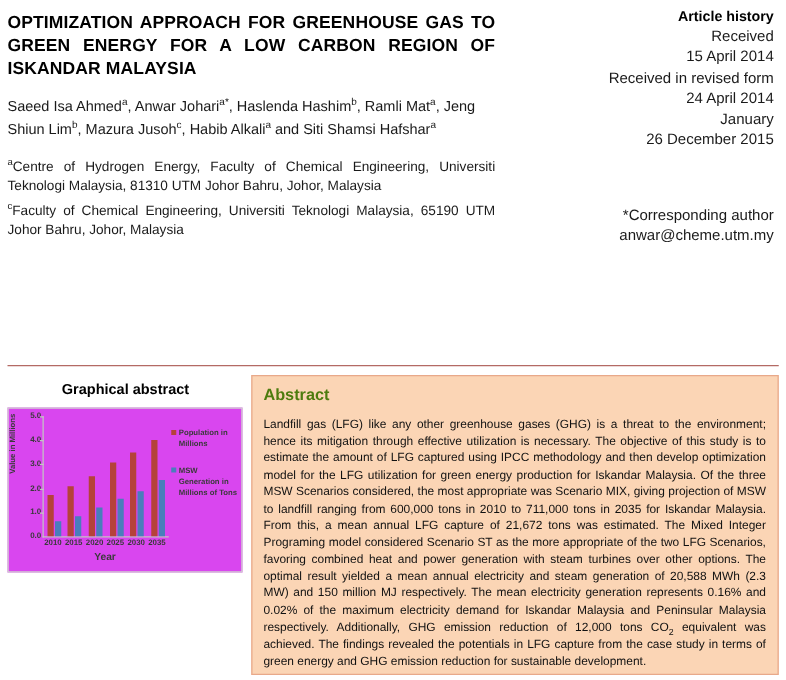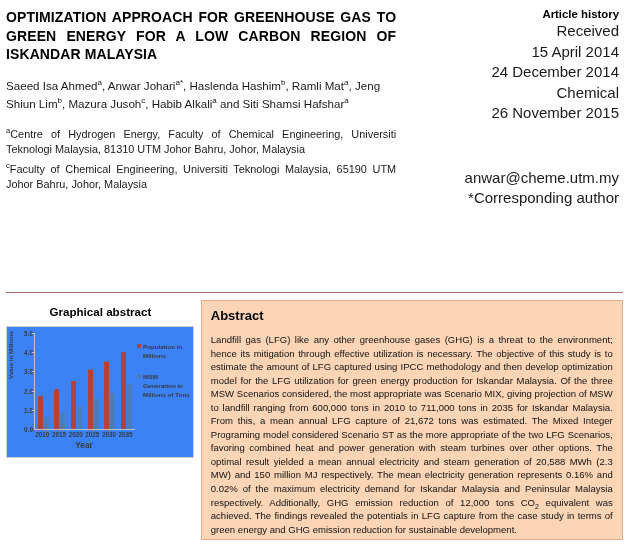--- a/index.html
+++ b/index.html
@@ -78,21 +78,21 @@
     line-height: 0;
   }
 
   .hist-title {
     font-size: 11.4px;
     font-weight: bold;
     margin: 0 0 1px 0;
     color: #000;
   }
   .hist-line {
-    font-size: 15px;
+    font-size: 12px;
     line-height: 1.37;
     color: #1a1a1a;
   }
   .corr-block {
     margin-top: 44px;
     font-size: 11.2px;
     line-height: 1.38;
   }
 
   
@@ -127,21 +127,21 @@
     text-align: center;
     margin: 5px 0 8px 0;
     color: #000;
   }
 
   .chart-box {
     position: relative;
     width: 188px;
     height: 132px;
     border: 1px solid #cfcfcf;
-    background: #3b82f6;
+    background: #d946ef;
     box-sizing: border-box;
   }
 
   .chart-inner {
     position: absolute;
     left: 0; top: 0;
     width: 186px;
     height: 130px;
   }
 
@@ -276,21 +276,21 @@
     box-sizing: border-box;
     padding: 7px 9px 8px 9px;
     width: 422px;
     height: 240px;
     overflow: hidden;
   }
   .abs-heading {
     font-size: 13px;
     font-weight: bold;
     margin: 0 0 10px 0;
-    color: #000000;
+    color: #4d7c0f;
   }
   .abs-text {
     font-size: 9.55px;
     line-height: 1.42;
     text-align: justify;
     color: #111;
     margin: 0;
   }
   .abs-text sub {
     font-size: 7px;
@@ -315,27 +315,28 @@
       <div class="affiliations">
         <p class="affil"><sup>a</sup><span>Centre of Hydrogen Energy, Faculty of Chemical Engineering, Universiti Teknologi Malaysia, 81310 UTM Johor Bahru, Johor, Malaysia</span></p>
         <p class="affil"><sup>c</sup><span>Faculty of Chemical Engineering, Universiti Teknologi Malaysia, 65190 UTM Johor Bahru, Johor, Malaysia</span></p>
       </div>
     </div>
 
     <div class="col-right">
       <div class="hist-title">Article history</div>
       <div class="hist-line">Received</div>
       <div class="hist-line">15 April 2014</div>
-      <div class="hist-line">24 December 2014</div>
-      <div class="hist-line">Chemical</div>
-      <div class="hist-line">26 November 2015</div>
+      <div class="hist-line">Received in revised form</div>
+      <div class="hist-line">24 April 2014</div>
+      <div class="hist-line">January</div>
+      <div class="hist-line">26 December 2015</div>
 
       <div class="corr-block">
+        <div class="hist-line">*Corresponding author</div>
         <div class="hist-line">anwar@cheme.utm.my</div>
-        <div class="hist-line">*Corresponding author</div>
       </div>
     </div>
 
   </div>
 
   <div class="divider"></div>
 
   <div class="bottom">
 
     <div class="ga-col">

